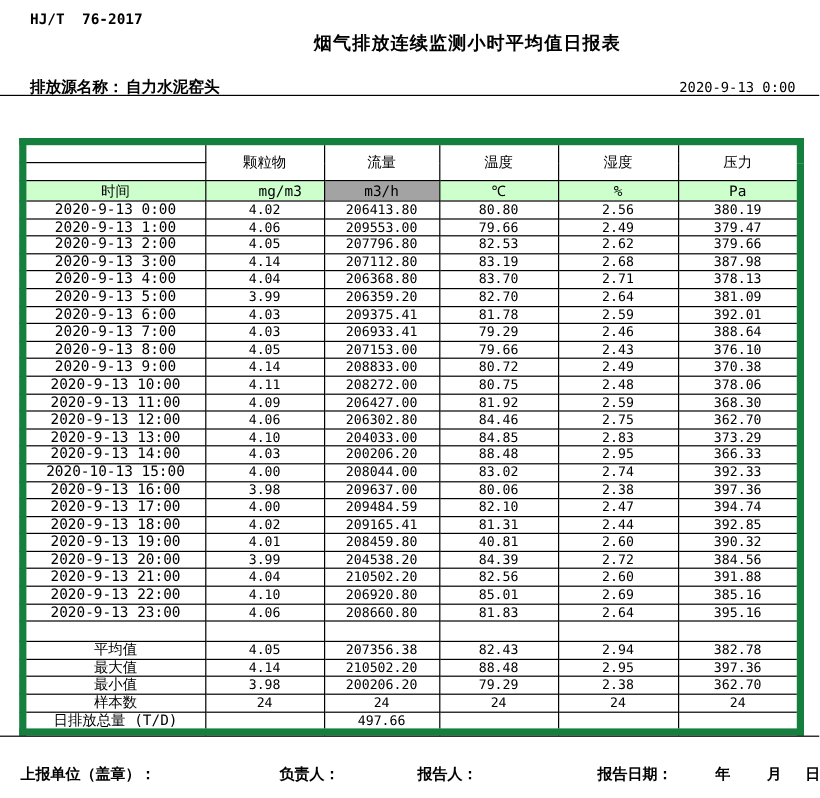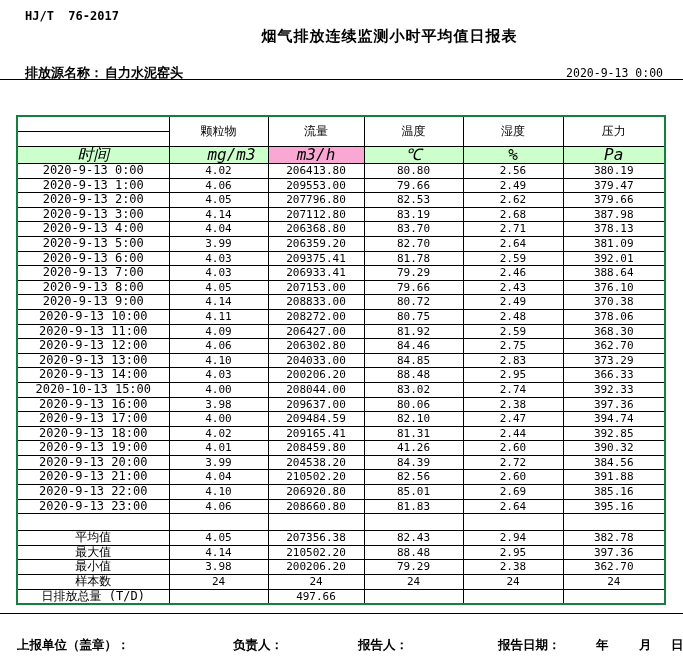--- a/index.html
+++ b/index.html
@@ -19,42 +19,42 @@
   .source-name{margin-left:2px;}
   .report-datetime{
     position:absolute;right:20px;top:66px;font-size:11.5px;
     font-family:"DejaVu Sans Mono",monospace;
   }
   .header-rule{position:absolute;left:0;top:79px;width:683px;border-top:1px solid #000;}
 
   table.report{
     position:absolute;left:16px;top:115px;width:648px;
     border-collapse:collapse;table-layout:fixed;
-    border:2px solid #15803d;
+    border:6px solid #15803d;
     font-size:11px;
   }
   table.report td, table.report th{
     border:1px solid #000;padding:0;margin:0;text-align:center;
     font-weight:normal;overflow:hidden;white-space:nowrap;
     font-family:"DejaVu Sans Mono",monospace;
   }
   tr.h-row td{height:14px;}
   th.measure{font-family:"Liberation Sans",sans-serif;font-size:12px;}
-  tr.units-row th{height:16px;line-height:16px;font-size:16px;font-style:italic;}
+  tr.units-row th{height:16px;line-height:16px;font-size:12px;}
   th.time-head{font-family:"Liberation Sans",sans-serif;font-size:12px;}
   tr.data-row td, tr.summary-row td{height:13.6px;line-height:13.6px;}
   tr.spacer-row td{height:16px;}
   td.row-label{font-family:"Liberation Sans",sans-serif;font-size:12px;}
 
   .footer-rule{position:absolute;left:0;top:613px;width:683px;border-top:1px solid #000;}
   .footnote{position:absolute;left:17px;top:618px;font-size:12px;font-weight:bold;}
   .sign-row span{position:absolute;top:637px;font-size:12.5px;font-weight:bold;white-space:nowrap;}
   .lbl-unit{left:17px;}
   .lbl-resp{left:233px;}
-  .lbl-reporter{left:358px;}
+  .lbl-reporter{left:348px;}
   .lbl-date{left:498px;}
   .lbl-year{left:596px;}
   .lbl-month{left:639px;}
   .lbl-day{left:671px;}
 </style>
 </head>
 <body>
 
 <div class="page">
 
@@ -87,21 +87,21 @@
         <th class="measure" rowspan="2">温度</th>
         <th class="measure" rowspan="2">湿度</th>
         <th class="measure" rowspan="2">压力</th>
       </tr>
       <tr class="h-row">
         <td></td>
       </tr>
       <tr class="units-row">
         <th class="time-head" style="background: rgb(204, 255, 204);">时间</th>
         <th style="background: rgb(204, 255, 204); padding-left: 26px;">mg/m3</th>
-        <th style="background: #f9a8d4;">m3/h</th>
+        <th style="background: #a3a3a3;">m3/h</th>
         <th style="background: rgb(204, 255, 204);">℃</th>
         <th style="background: rgb(204, 255, 204);">%</th>
         <th style="background: rgb(204, 255, 204);">Pa</th>
       </tr>
     </thead>
     <tbody id="rows-body">
         <tr class="data-row">
           <td class="row-label">2020-9-13 0:00</td>
           <td>4.02</td>
           <td>206413.80</td>
@@ -250,21 +250,21 @@
           <td>4.02</td>
           <td>209165.41</td>
           <td>81.31</td>
           <td>2.44</td>
           <td>392.85</td>
         </tr>
         <tr class="data-row">
           <td class="row-label">2020-9-13 19:00</td>
           <td>4.01</td>
           <td>208459.80</td>
-          <td>41.26</td>
+          <td>40.81</td>
           <td>2.60</td>
           <td>390.32</td>
         </tr>
         <tr class="data-row">
           <td class="row-label">2020-9-13 20:00</td>
           <td>3.99</td>
           <td>204538.20</td>
           <td>84.39</td>
           <td>2.72</td>
           <td>384.56</td>

